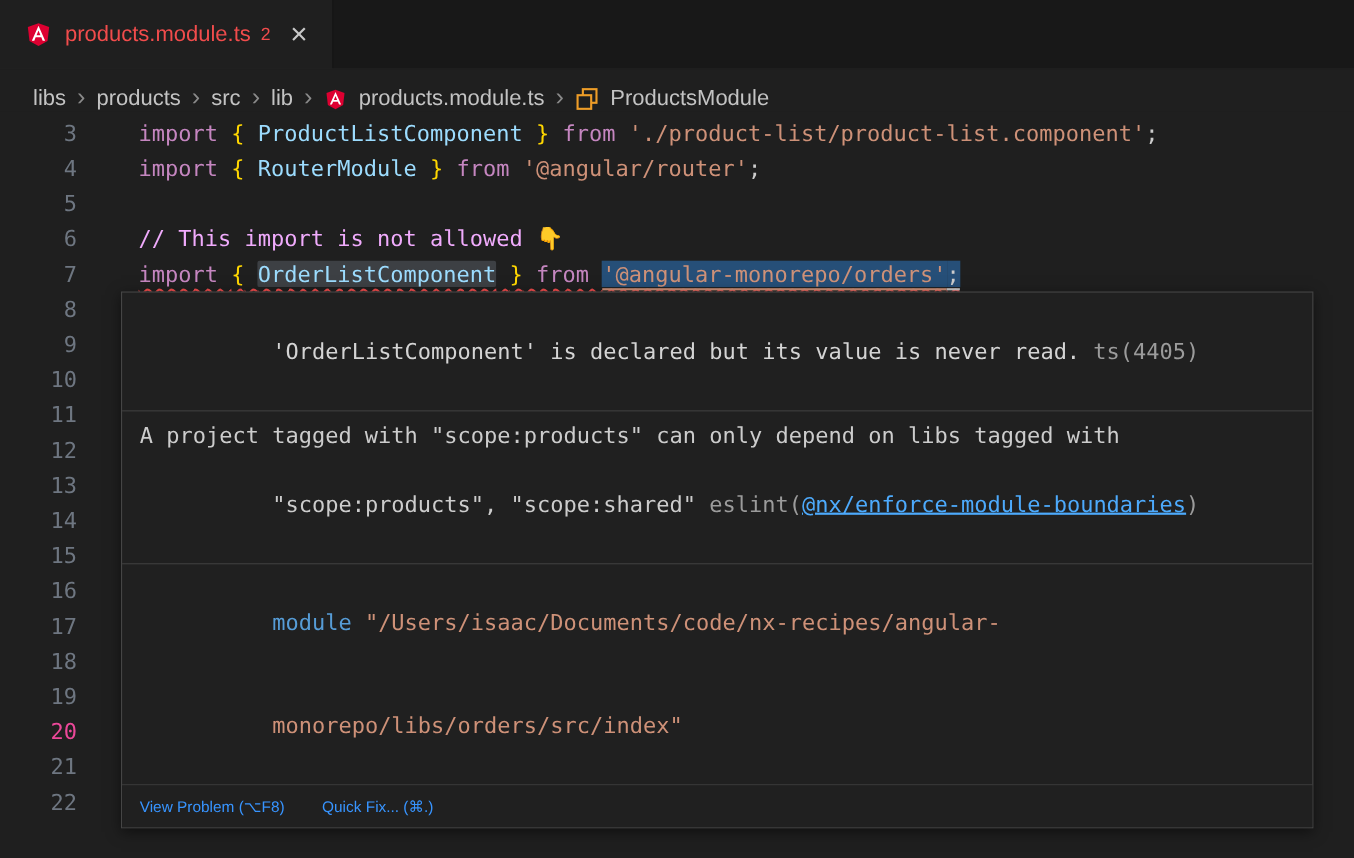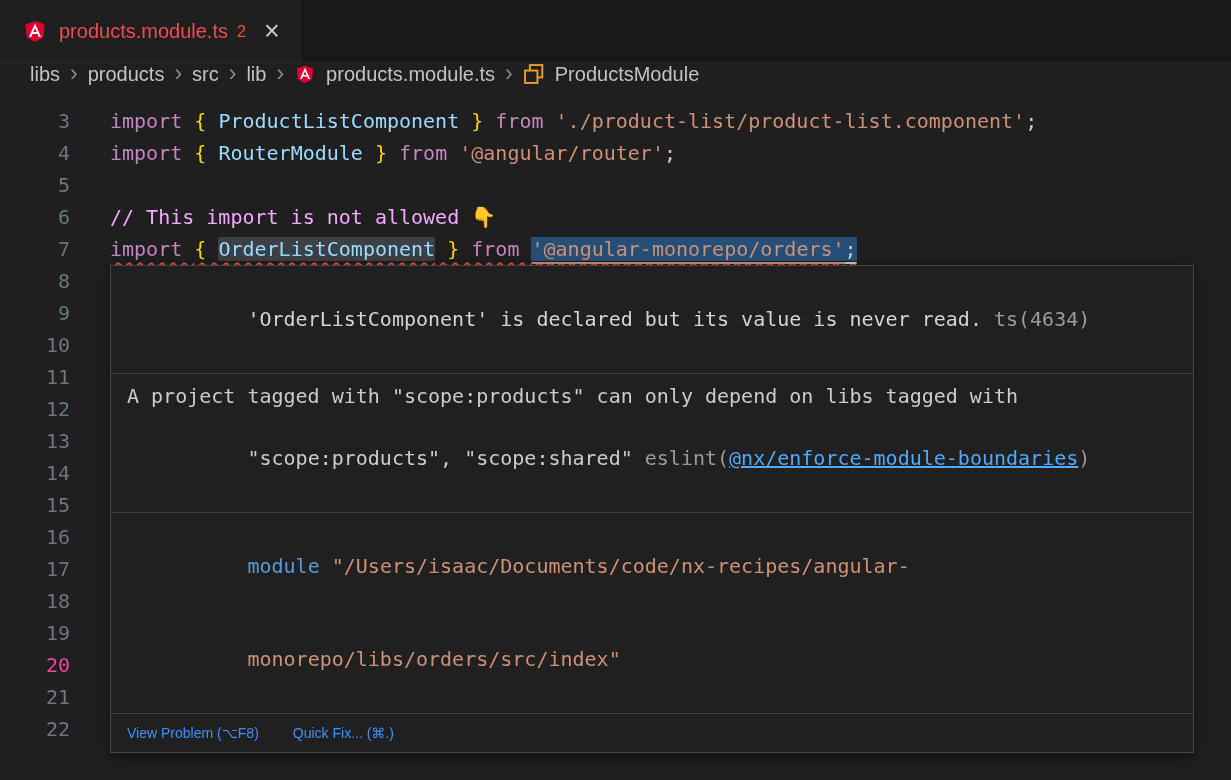--- a/index.html
+++ b/index.html
@@ -8,35 +8,35 @@
 
   
   .tab-bar{height:62px;background:#181818;display:flex;align-items:stretch;border-bottom:1px solid #252525;}
   .tab{display:flex;align-items:center;padding:0 22px;background:#1f1f1f;border-right:1px solid #141414;}
   .tab-title{color:#f14c4c;font-size:20px;margin-left:11px;}
   .tab-badge{color:#f14c4c;font-size:16px;margin-left:9px;margin-top:2px;}
   .tab-close{color:#c8c8c8;font-size:27px;margin-left:18px;line-height:1;cursor:pointer;}
   .tab-strip-rest{flex:1;background:#181818;}
 
   
-  .breadcrumb{height:38px;display:flex;align-items:flex-start;padding-left:30px;gap:10px;
+  .breadcrumb{height:38px;display:flex;align-items:flex-end;padding-left:30px;gap:10px;
               font-size:20px;color:#c3c3c3;background:#1f1f1f;}
   .bc-item{cursor:pointer;white-space:nowrap;}
   .bc-sep{color:#8a8a8a;font-size:23px;margin-top:-3px;}
   .bc-icon{display:flex;align-items:center;}
 
   
   .editor{position:relative;height:680px;font-family:"DejaVu Sans Mono",monospace;
           font-size:20px;background:#1f1f1f;}
   .code-lines{padding-top:4px;}
   .code-row{height:32px;line-height:32px;white-space:pre;position:relative;}
   .gutter{display:inline-block;width:70px;margin-right:40px;text-align:right;
           color:#6e7681;user-select:none;cursor:pointer;}
   .gutter.active{color:#ec4899;}
-  .code-text{color:#d4d4d4;}
+  .code-text{color:#d4d4d4;margin-left:16px;}
   .indent-guide{position:absolute;top:0;bottom:0;width:1px;background:#3a3a3a;}
 
   .tk-kw{color:#C586C0}.tk-kw2{color:#569CD6}.tk-var{color:#9CDCFE}.tk-str{color:#CE9178}
   .tk-comment{color:#f0abfc}.tk-prop{color:#9CDCFE}.tk-fg{color:#cccccc}.tk-cls{color:#4EC9B0}
   .tk-b1{color:#FFD700}.tk-b2{color:#DA70D6}.tk-b3{color:#179FFF}.tk-emoji{color:#FFD83D}
 
   .squiggle{text-decoration-line:underline;text-decoration-style:wavy;
             text-decoration-color:#f14c4c;text-decoration-thickness:1.5px;text-underline-offset:6px;}
   .hl-word{background:rgba(108,116,125,.40);border-radius:2px;}
   .hl-sel{background:#264f78;text-decoration:underline;}
@@ -122,21 +122,21 @@
         <div class="code-row"><span class="indent-guide" style="left: 110px;"></span><span class="gutter">18</span><span class="code-text"><span>  </span><span class="tk-b3">]</span><span class="tk-fg">,</span></span></div>
         <div class="code-row"><span class="indent-guide" style="left: 110px;"></span><span class="gutter">19</span><span class="code-text"><span>  </span><span class="tk-prop">declarations</span><span class="tk-fg">: </span><span class="tk-b3">[</span><span class="tk-var">ProductListComponent</span><span class="tk-b3">]</span><span class="tk-fg">,</span></span></div>
         <div class="code-row"><span class="indent-guide" style="left: 110px;"></span><span class="gutter active">20</span><span class="code-text"><span>  </span><span class="tk-prop">exports</span><span class="tk-fg">: </span><span class="tk-b3">[</span><span class="tk-var">ProductListComponent</span><span class="tk-b3">]</span><span class="tk-fg">,</span><span class="blame">You, 2 minutes ago • Fix Angular monorepo</span></span></div>
         <div class="code-row"><span class="gutter">21</span><span class="code-text"><span class="tk-b2">}</span><span class="tk-b1">)</span></span></div>
         <div class="code-row"><span class="gutter">22</span><span class="code-text"><span class="tk-kw">export </span><span class="tk-kw2">class </span><span class="tk-cls">ProductsModule </span><span class="tk-b1">{}</span></span></div>
       </div>
 
     <div class="hover-popup">
       <div class="hover-sec">
         <div class="msg-line">
-          <span class="hover-msg">'OrderListComponent' is declared but its value is never read.</span><span class="hover-code spaced">ts(4634)</span>
+          <span class="hover-msg">'OrderListComponent' is declared but its value is never read.</span><span class="hover-code spaced">ts(4405)</span>
         </div>
       </div>
       <div class="hover-sec">
         <div class="msg-line">A project tagged with "scope:products" can only depend on libs tagged with</div>
         <div class="msg-line">
           <span>"scope:products", "scope:shared" </span><span class="hover-code">eslint(</span><a class="hover-link">@nx/enforce-module-boundaries</a><span class="hover-code">)</span>
         </div>
       </div>
       <div class="hover-sec">
         <div class="msg-line">

